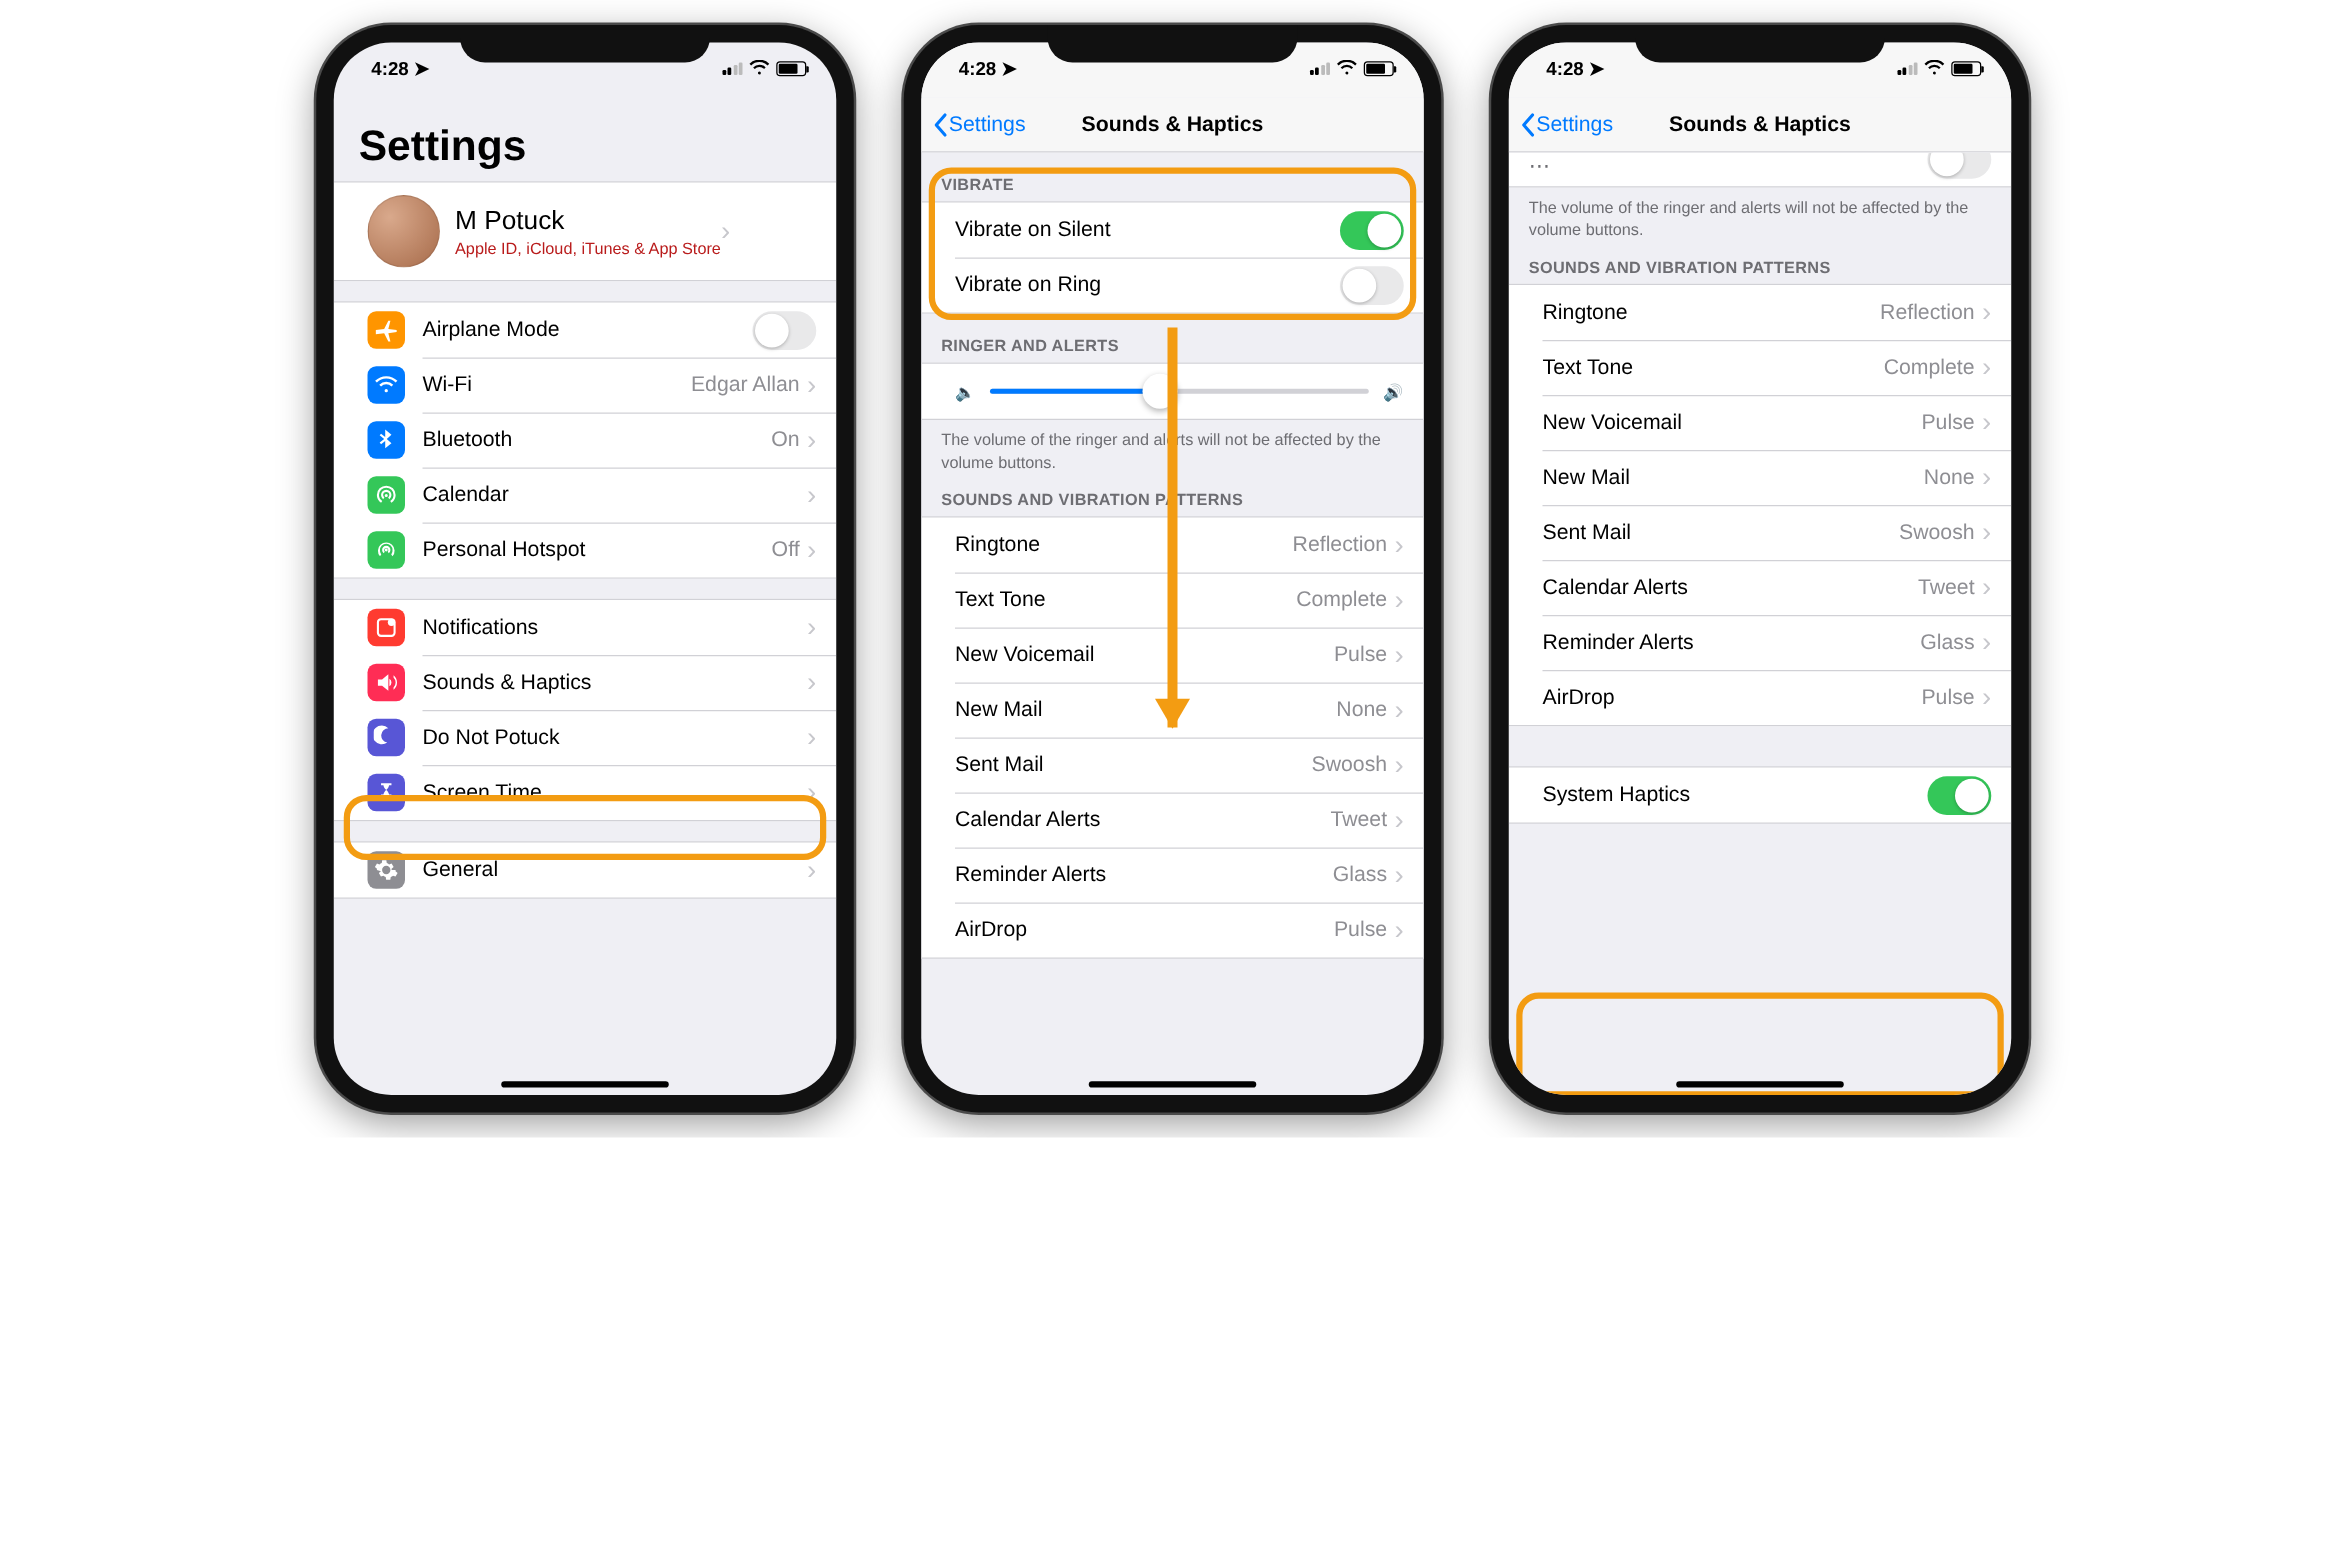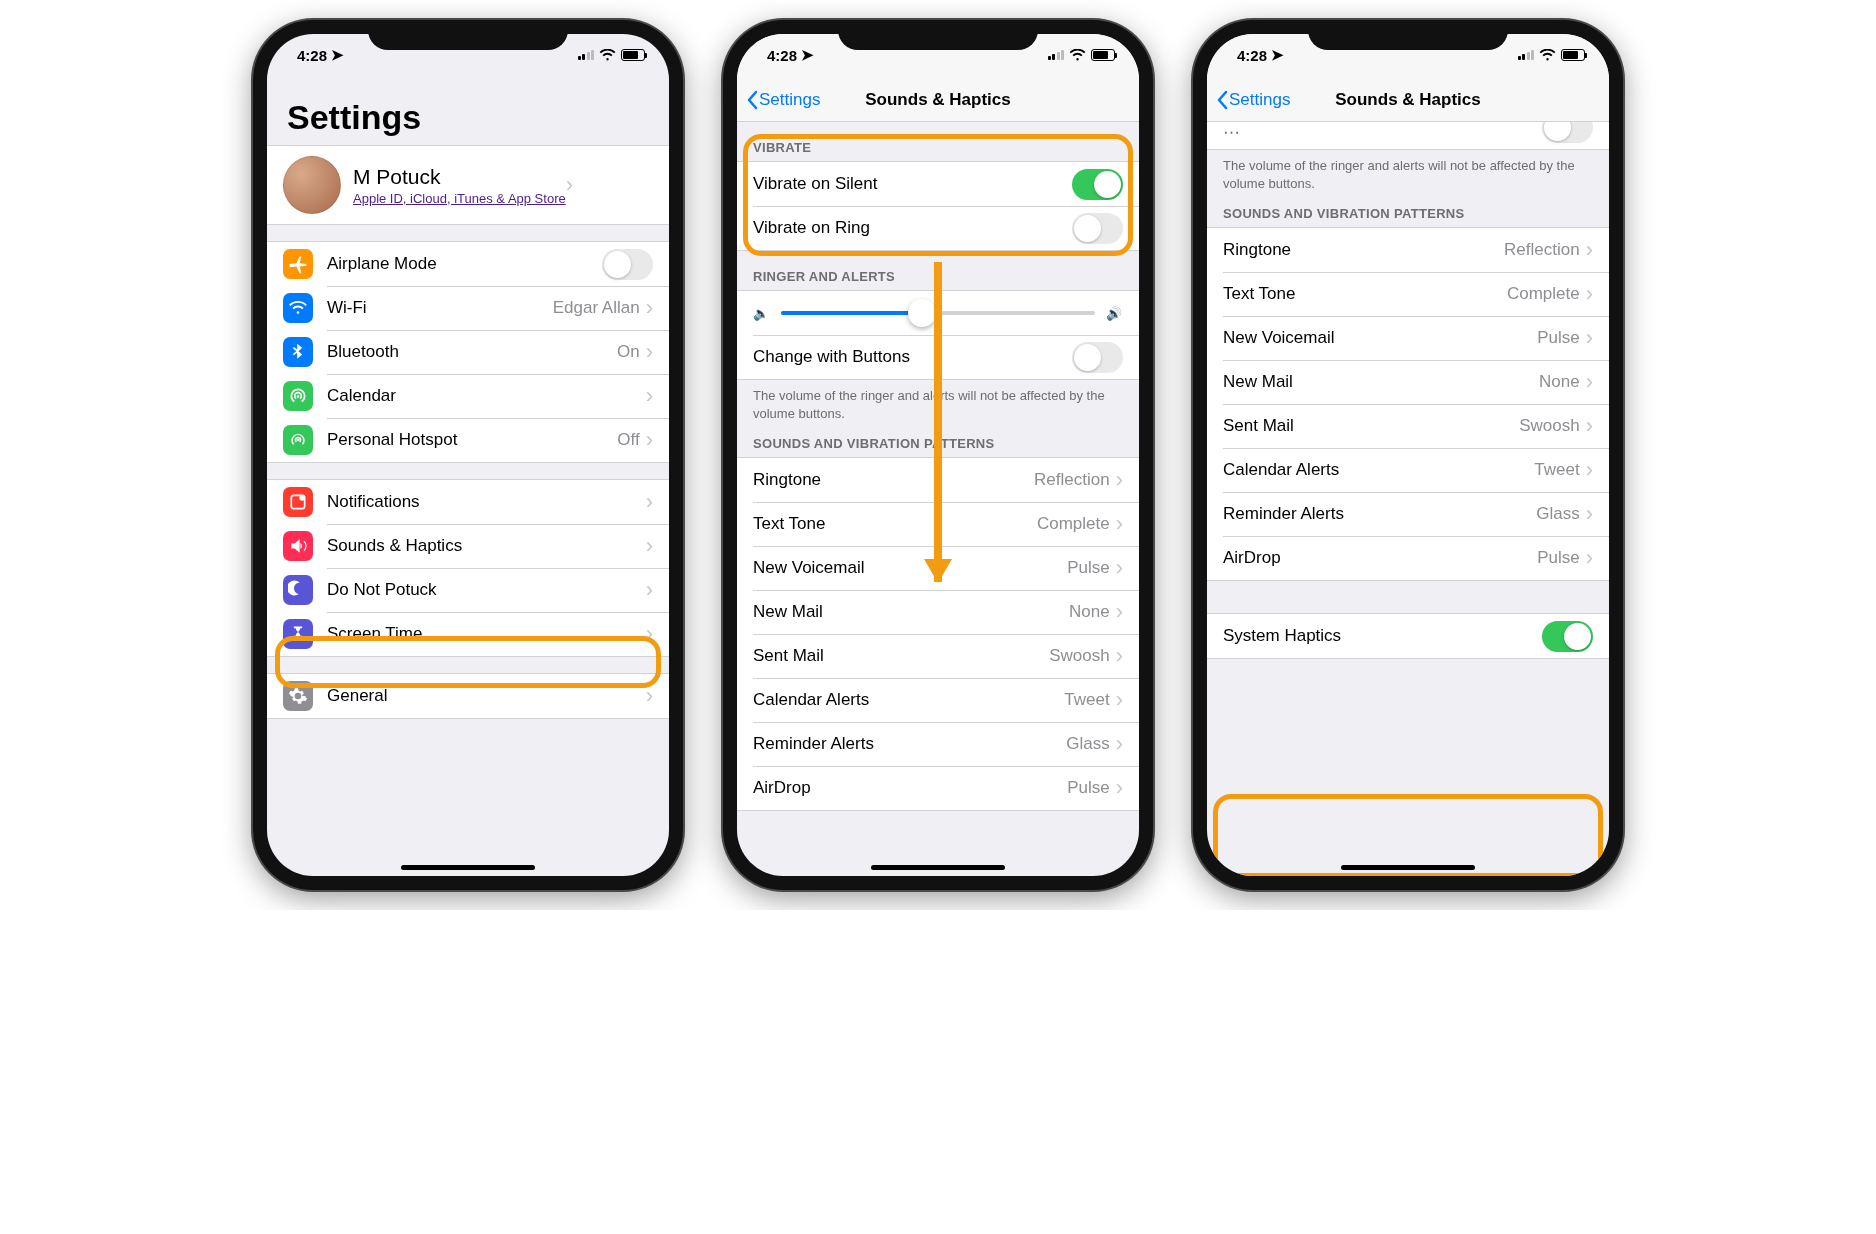--- a/index.html
+++ b/index.html
@@ -104,21 +104,21 @@
     background:#efeff4;
     font-weight:bold;
   }
   .section-footer {
     font-size:13px;
     color:#6d6d72;
     padding:7px 16px 8px 16px;
     background:#efeff4;
     line-height:1.35;
   }
-  .group { background:#fff; border-top:1px solid #d1d1d6; border-bottom:1px solid #d1d1d6; }
+  .group { background:#fff; border-top:1px solid #d1d1d6; border-bottom:1px solid #d1d1d6;padding-left:11px; }
   .row {
     min-height:44px;
     display:flex;
     align-items:center;
     padding:0 16px;
     position:relative;
     font-size:17px;
     color:#000;
   }
   .row + .row::before {
@@ -154,21 +154,21 @@
 
   .profile-row { padding:10px 16px; min-height:76px; }
   .avatar {
     width:58px; height:58px; border-radius:50%;
     background: radial-gradient(circle at 30% 30%, #d9a98c, #a76b4a);
     margin-right:12px;
     border:1px solid rgba(0,0,0,.08);
     flex-shrink:0;
   }
   .profile-text .name { font-size:21px; color:#000; }
-  .profile-text .sub { font-size:13px; color:#4c1d95; margin-top:2px;text-decoration:underline; }
+  .profile-text .sub { font-size:13px; color:#b91c1c; margin-top:2px; }
 
   .slider-row { padding:12px 16px; }
   .slider-track {
     flex:1; height:4px; background:#d1d1d6; border-radius:2px; position:relative; margin:0 12px;
   }
   .slider-fill { position:absolute; left:0; top:0; bottom:0; width:45%; background:#007aff; border-radius:2px; }
   .slider-thumb { position:absolute; left:45%; top:50%; transform:translate(-50%,-50%); width:28px; height:28px; background:#fff; border-radius:50%; box-shadow:0 2px 5px rgba(0,0,0,.3); }
   .vol-ic { color:#8e8e93; font-size:13px; }
 
   .highlight {
@@ -409,24 +409,20 @@
       <div class="section-header">RINGER AND ALERTS</div>
       <div class="group">
         <div class="row slider-row">
           <span class="vol-ic">🔈</span>
           <div class="slider-track">
             <div class="slider-fill"></div>
               <div class="slider-thumb"></div>
           </div>
           <span class="vol-ic">🔊</span>
         </div>
-        <div class="row">
-          <span class="label">Change with Buttons</span>
-          <span class="switch off"></span>
-        </div>
       </div>
       <div class="section-footer">The volume of the ringer and alerts will not be affected by the volume buttons.</div>
 
       <div class="section-header" style="padding-top:6px">SOUNDS AND VIBRATION PATTERNS</div>
       <div class="group" id="s2p">
           <div class="row">
             <span class="label">Ringtone</span>
             <span class="detail">Reflection</span>
             <span class="chevron">›</span>
           </div>

